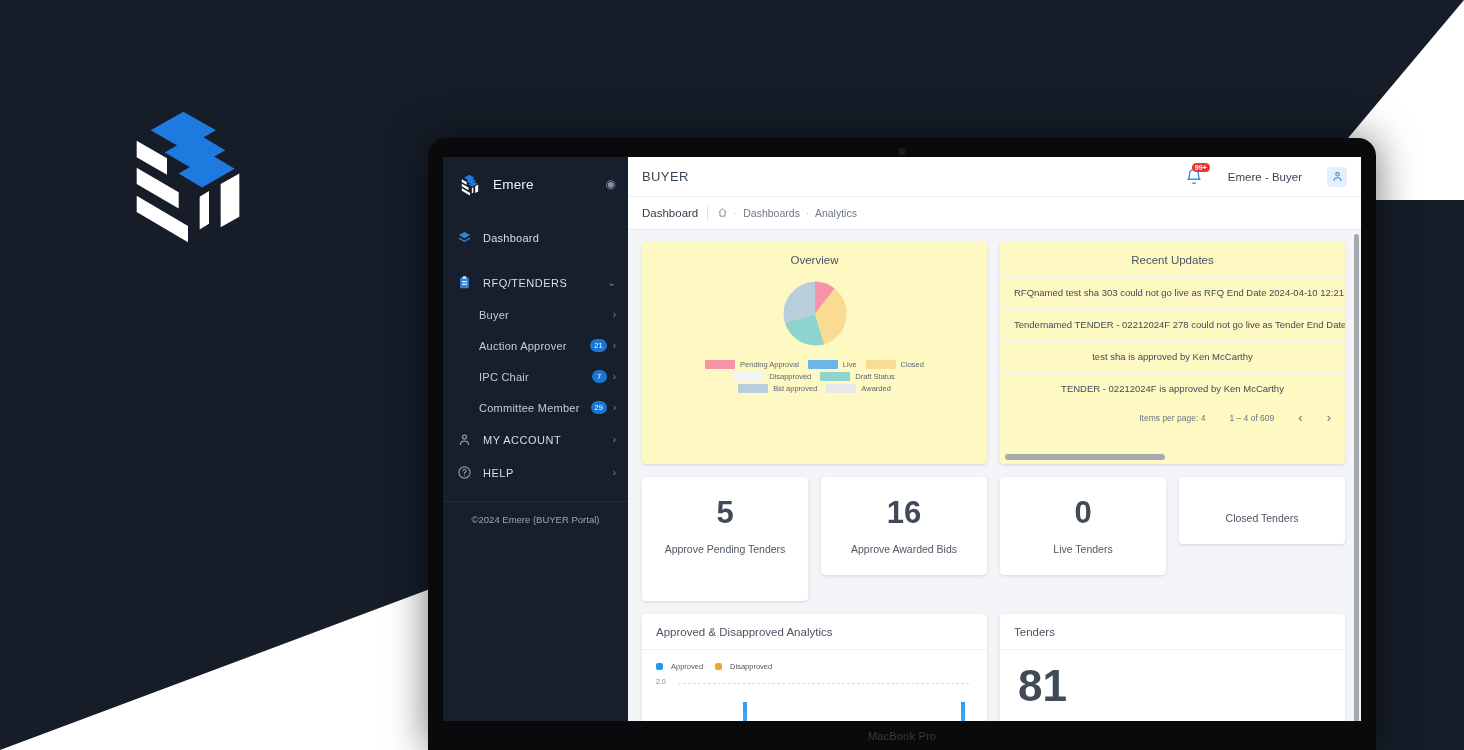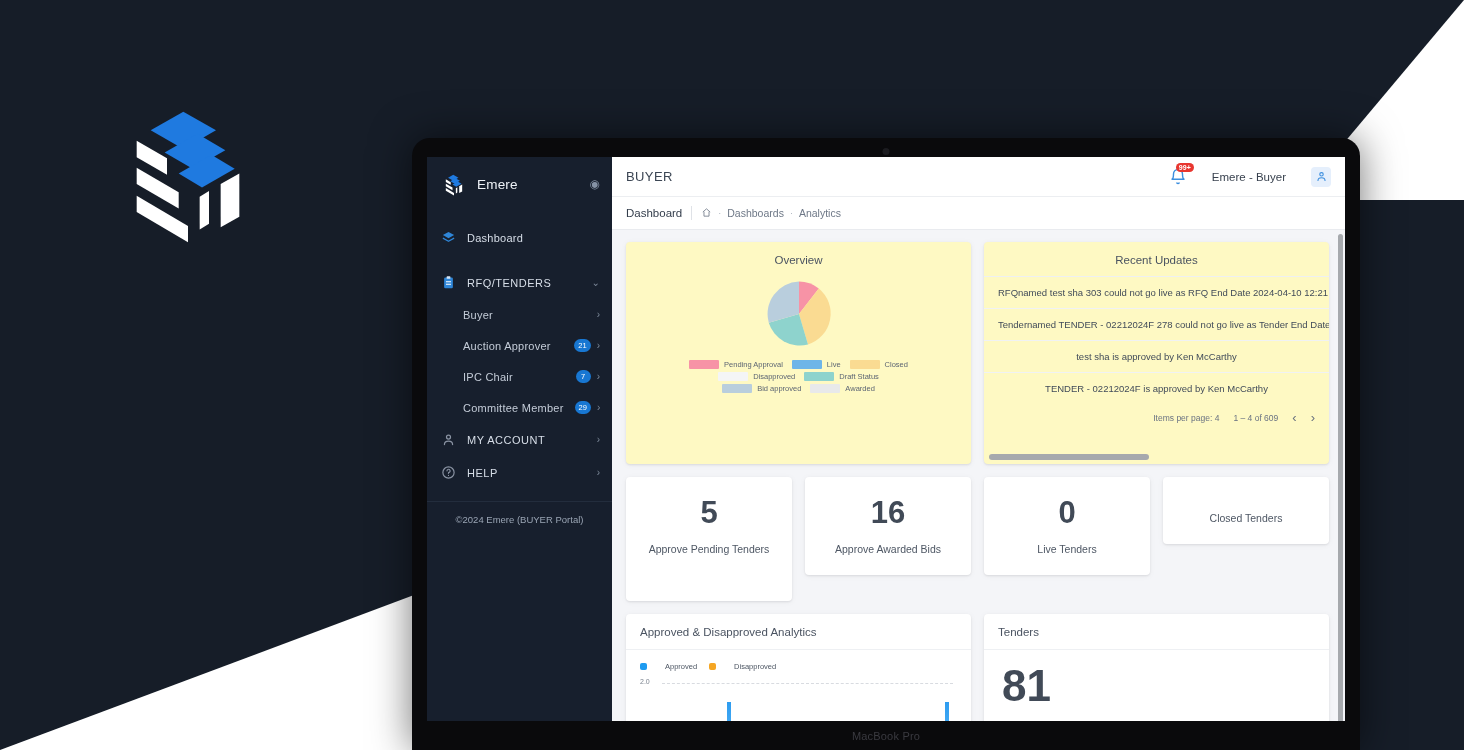--- a/index.html
+++ b/index.html
@@ -18,21 +18,21 @@
   }
   .wedge-bl {
     bottom:0; left:0; width:430px; height:230px;
     clip-path: polygon(0 100%, 100% 100%, 100% 30%);
   }
 
   
   .brand-logo { position:absolute; left:118px; top:85px; width:140px; height:170px; }
 
   
-  .laptop { position:absolute; left:412px; top:138px; width:948px; height:612px; }
+  .laptop { position:absolute; left:428px; top:138px; width:948px; height:612px; }
   .laptop-body {
     position:absolute; inset:0;
     background:#0a0a0c;
     border-radius:18px 18px 0 0;
     box-shadow:0 0 40px rgba(0,0,0,.55);
   }
   .notch {
     position:absolute; left:50%; transform:translateX(-50%);
     top:10px; width:7px; height:7px; border-radius:50%;
     background:#1c1c20;
@@ -140,21 +140,21 @@
   .lg-sw { width:30px; height:9px; border-radius:1px; display:block; }
   .lg-tx { font-size:7.5px; color:#5c6573; white-space:nowrap; }
 
   
   .upd-head { font-size:11.5px; color:#4a5361; padding:12px 16px 10px; border-bottom:1px solid #eef0f3; }
   .upd-item {
     font-size:9.5px; color:#414b59; padding:10px 14px; white-space:nowrap;
     border-bottom:1px solid #f0f2f4;
   }
   .upd-foot {
-    display:flex; align-items:center; justify-content:flex-end; gap:14px;
+    display:flex; align-items:center; justify-content:flex-end; gap:24px;
     padding:7px 14px 4px; font-size:8.5px; color:#6a7382;
   }
   .pg-arrow { color:#69727f; font-size:13px; line-height:1; cursor:pointer; }
   .hscroll {
     position:absolute; left:5px; bottom:4px; height:6px; width:160px;
     background:#a6a9ad; border-radius:3px;
   }
 
   
   .row2 { display:flex; gap:13px; margin-top:13px; align-items:flex-start; }
@@ -165,21 +165,21 @@
   .stat-num { font-size:31px; font-weight:bold; color:#414a57; line-height:1; }
   .stat-lbl { font-size:10.5px; color:#4e5764; margin-top:14px; line-height:1.45; }
 
   
   .row3 { display:flex; gap:13px; margin-top:13px; }
   .ana { flex:1 1 0; background:#fff; border-radius:4px;
     box-shadow:0 1px 2px rgba(18,25,38,.09), 0 1px 6px rgba(18,25,38,.05); }
   .ana-head { font-size:11.5px; color:#4a5361; padding:12px 14px 11px; border-bottom:1px solid #eef0f3; }
   .ana-body { padding:12px 14px 0; }
   .ana-legend { display:flex; gap:12px; align-items:center; }
-  .ana-lg { display:flex; align-items:center; gap:18px; }
+  .ana-lg { display:flex; align-items:center; gap:8px; }
   .ana-dot { width:7px; height:7px; border-radius:2px; }
   .ana-lg-tx { font-size:7.5px; color:#4d5663; }
   .plot { position:relative; height:55px; margin-top:12px; }
   .ytick { position:absolute; left:0; top:-5px; font-size:7px; color:#7b838f; }
   .gridline { position:absolute; left:22px; right:4px; top:0;
     border-top:1px dashed #d8dbe0; }
   .spike { position:absolute; bottom:0; width:4px; background:linear-gradient(180deg,#2d9cf0,#4fb0f5); }
 
   .tenders-num { font-size:44px; font-weight:bold; color:#414a57; padding:14px 18px 0; line-height:1; }
 

